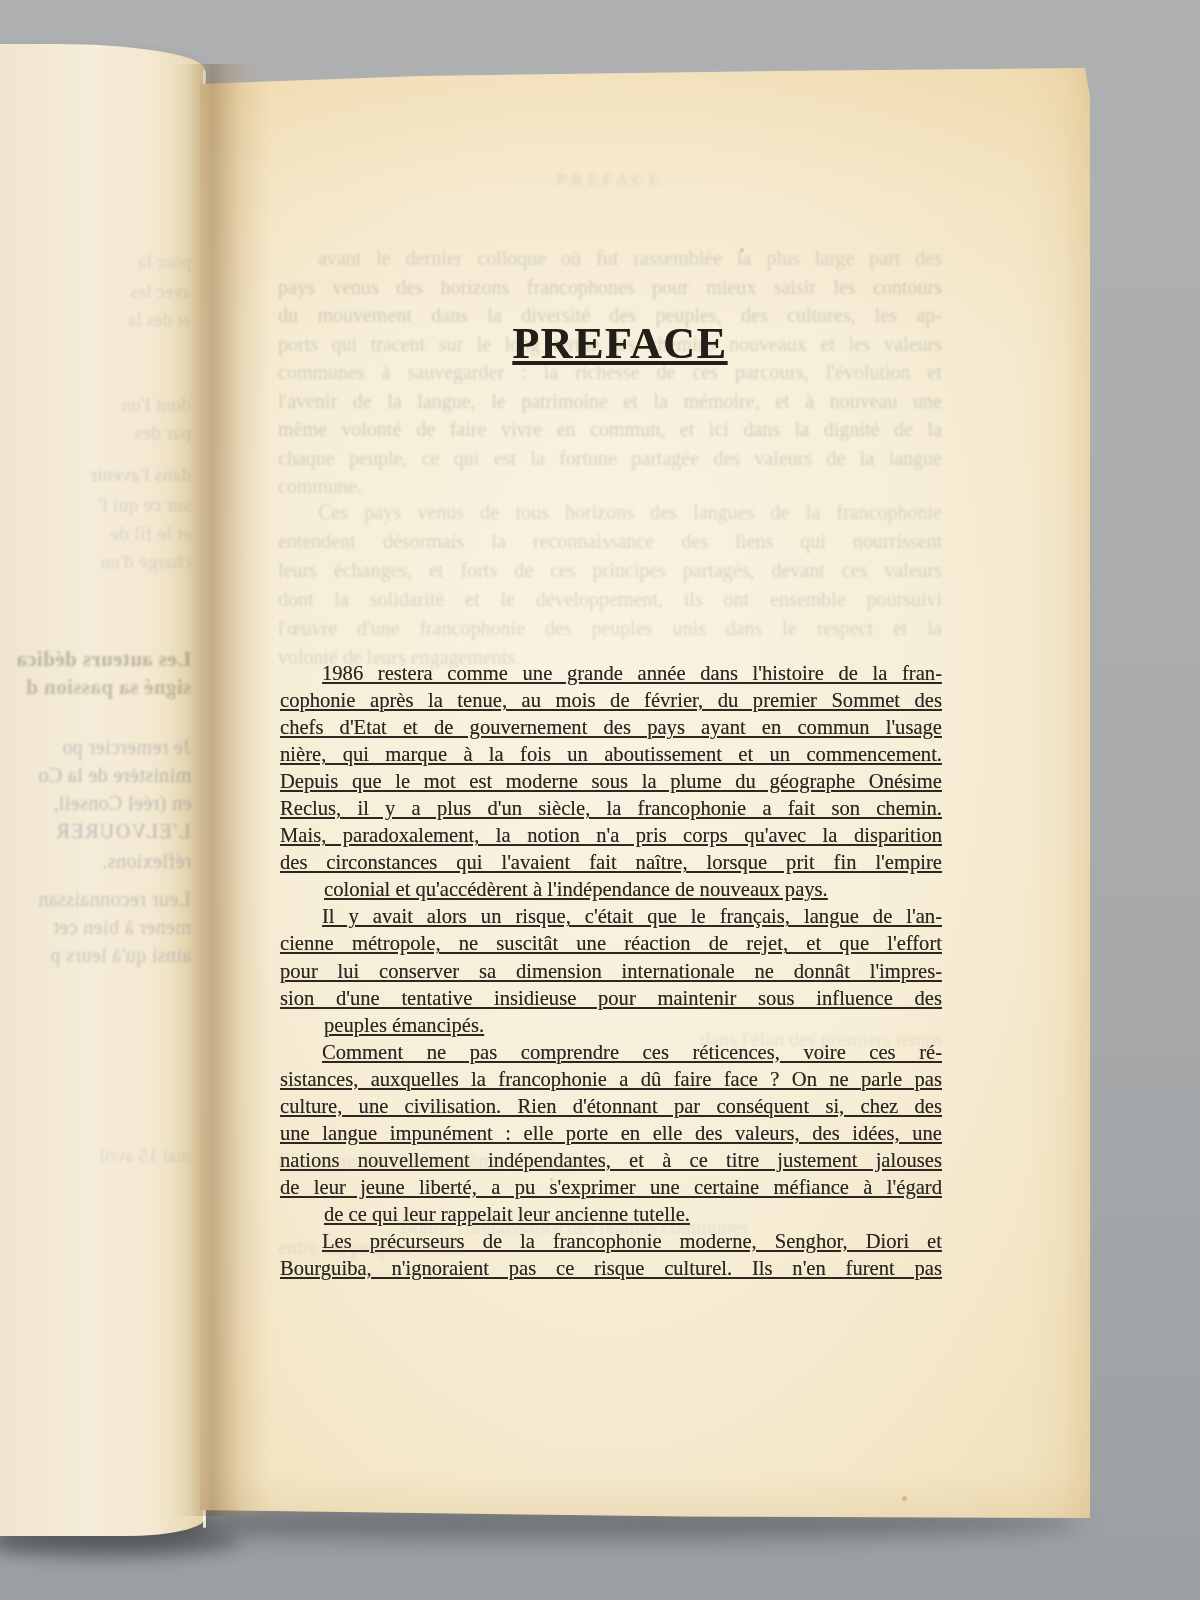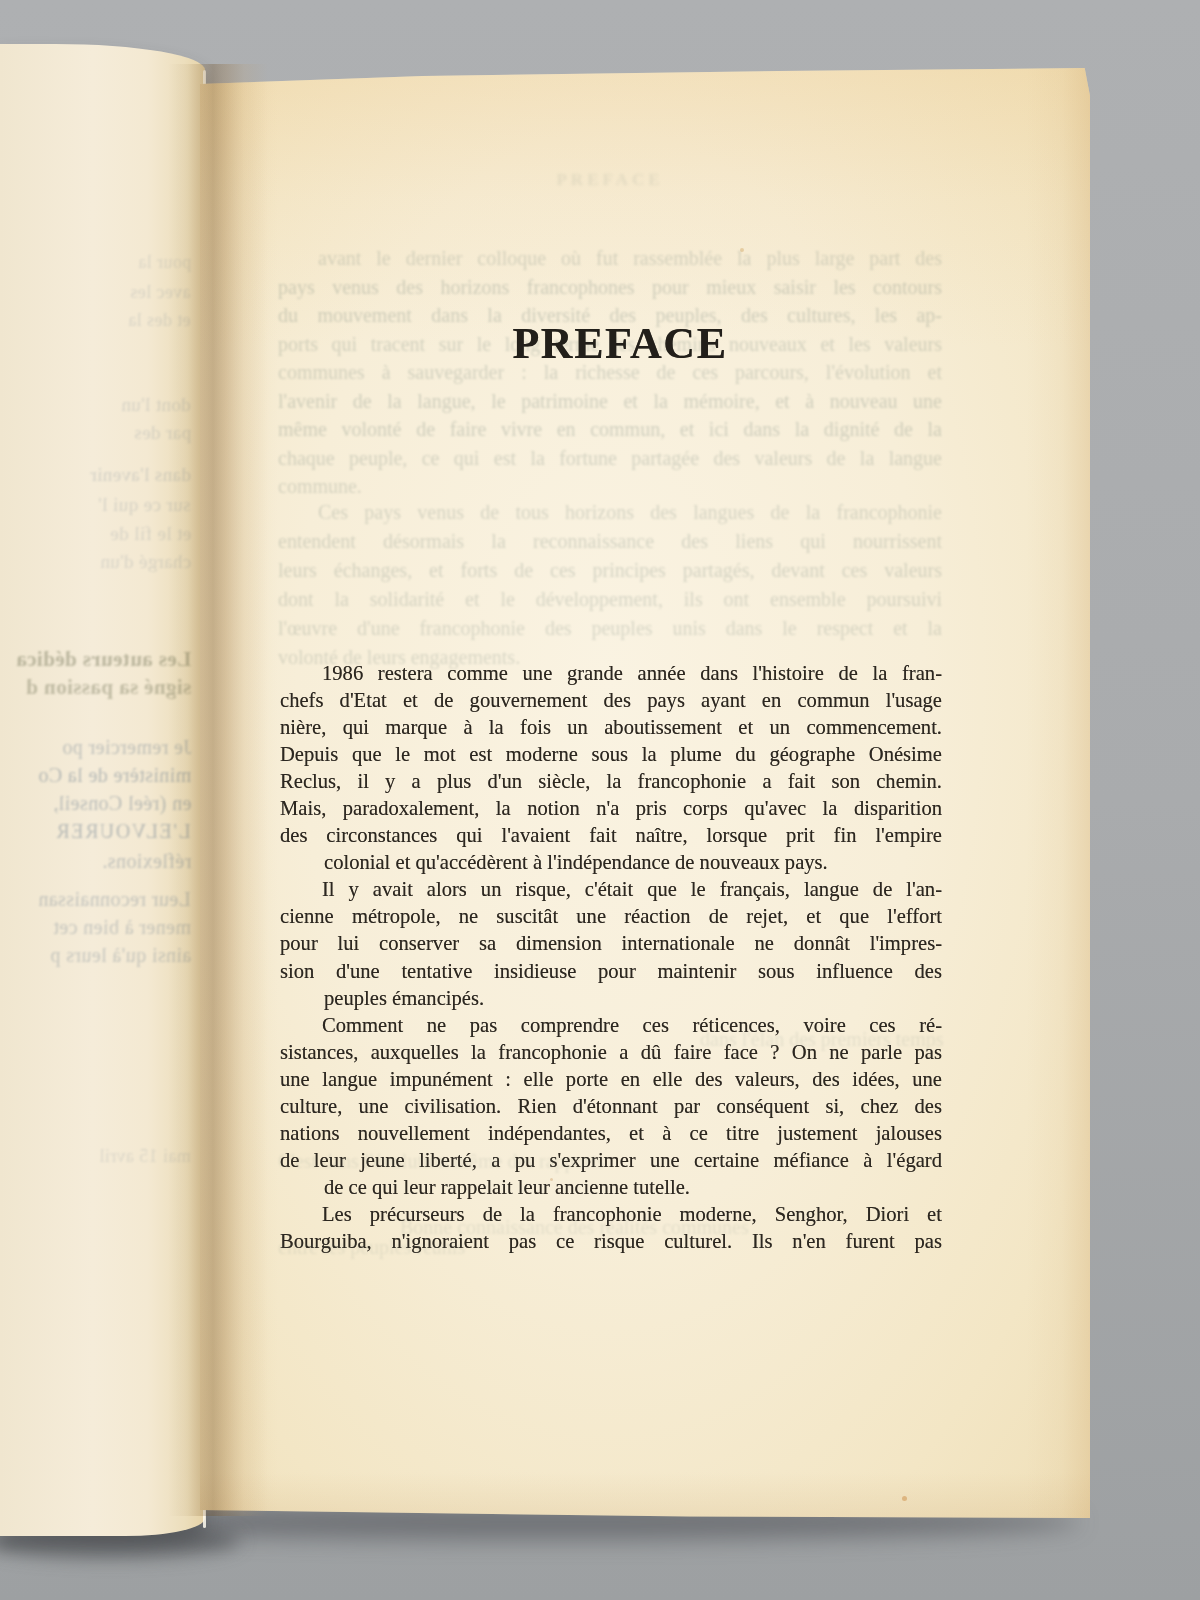--- a/index.html
+++ b/index.html
@@ -75,27 +75,29 @@
     opacity:.14;filter:blur(1.2px);
   }
 
   
   .page-title{
     position:absolute;left:80px;top:250px;width:662px;
     text-align:center;text-indent:18px;
     font-size:44px;font-weight:bold;letter-spacing:1.5px;
     color:#221f1a;
     text-shadow:0 0 .6px rgba(30,28,22,.7);
+    text-decoration:underline;
   }
 
   
   .body-text{
     position:absolute;left:80px;top:592px;width:662px;
     color:#2c2720;font-size:20.6px;line-height:27.05px;
     text-shadow:0 0 .45px rgba(44,39,32,.55);
+    text-decoration:underline;
   }
   .line{text-align:justify;text-align-last:justify;height:27.05px;overflow:visible;}
   .line.indent{text-indent:42px;}
   .line.flush{text-align-last:left;margin-left:44px;}
 
   
   .speck{position:absolute;border-radius:50%;}
   .s1{left:702px;top:1428px;width:5px;height:5px;background:rgba(196,120,40,.4);}
   .s2{left:540px;top:180px;width:4px;height:4px;background:rgba(200,150,70,.35);}
   .s4{left:350px;top:1110px;width:3px;height:3px;background:rgba(190,130,60,.3);}
@@ -162,36 +164,37 @@
           <div class="g ind" style="top: 432px; opacity: 0.26;">Ces pays venus de tous horizons des langues de la francophonie</div>
           <div class="g" style="top: 461px; opacity: 0.27;">entendent désormais la reconnaissance des liens qui nourrissent</div>
           <div class="g" style="top: 490px; opacity: 0.27;">leurs échanges, et forts de ces principes partagés, devant ces valeurs</div>
           <div class="g" style="top: 519px; opacity: 0.26;">dont la solidarité et le développement, ils ont ensemble poursuivi</div>
           <div class="g" style="top: 548px; opacity: 0.25;">l'œuvre d'une francophonie des peuples unis dans le respect et la</div>
           <div class="g short" style="top: 577px; opacity: 0.24;">volonté de leurs engagements.</div>
         </div>
       <div class="page-title">PREFACE</div>
       <div class="body-text">
           <div class="line indent">1986 restera comme une grande année dans l'histoire de la fran-</div>
+          <div class="line">cophonie après la tenue, au mois de février, du premier Sommet des</div>
           <div class="line">chefs d'Etat et de gouvernement des pays ayant en commun l'usage</div>
           <div class="line">nière, qui marque à la fois un aboutissement et un commencement.</div>
           <div class="line">Depuis que le mot est moderne sous la plume du géographe Onésime</div>
           <div class="line">Reclus, il y a plus d'un siècle, la francophonie a fait son chemin.</div>
           <div class="line">Mais, paradoxalement, la notion n'a pris corps qu'avec la disparition</div>
           <div class="line">des circonstances qui l'avaient fait naître, lorsque prit fin l'empire</div>
           <div class="line flush">colonial et qu'accédèrent à l'indépendance de nouveaux pays.</div>
           <div class="line indent">Il y avait alors un risque, c'était que le français, langue de l'an-</div>
           <div class="line">cienne métropole, ne suscitât une réaction de rejet, et que l'effort</div>
           <div class="line">pour lui conserver sa dimension internationale ne donnât l'impres-</div>
           <div class="line">sion d'une tentative insidieuse pour maintenir sous influence des</div>
           <div class="line flush">peuples émancipés.</div>
           <div class="line indent">Comment ne pas comprendre ces réticences, voire ces ré-</div>
           <div class="line">sistances, auxquelles la francophonie a dû faire face ? On ne parle pas</div>
+          <div class="line">culture, une civilisation. Rien d'étonnant par conséquent si, chez des</div>
           <div class="line">une langue impunément : elle porte en elle des valeurs, des idées, une</div>
-          <div class="line">culture, une civilisation. Rien d'étonnant par conséquent si, chez des</div>
           <div class="line">nations nouvellement indépendantes, et à ce titre justement jalouses</div>
           <div class="line">de leur jeune liberté, a pu s'exprimer une certaine méfiance à l'égard</div>
           <div class="line flush">de ce qui leur rappelait leur ancienne tutelle.</div>
           <div class="line indent">Les précurseurs de la francophonie moderne, Senghor, Diori et</div>
           <div class="line">Bourguiba, n'ignoraient pas ce risque culturel. Ils n'en furent pas</div>
         </div>
       <div class="speck s1"></div>
       <div class="speck s2"></div>
 
       <div class="speck s4"></div>

